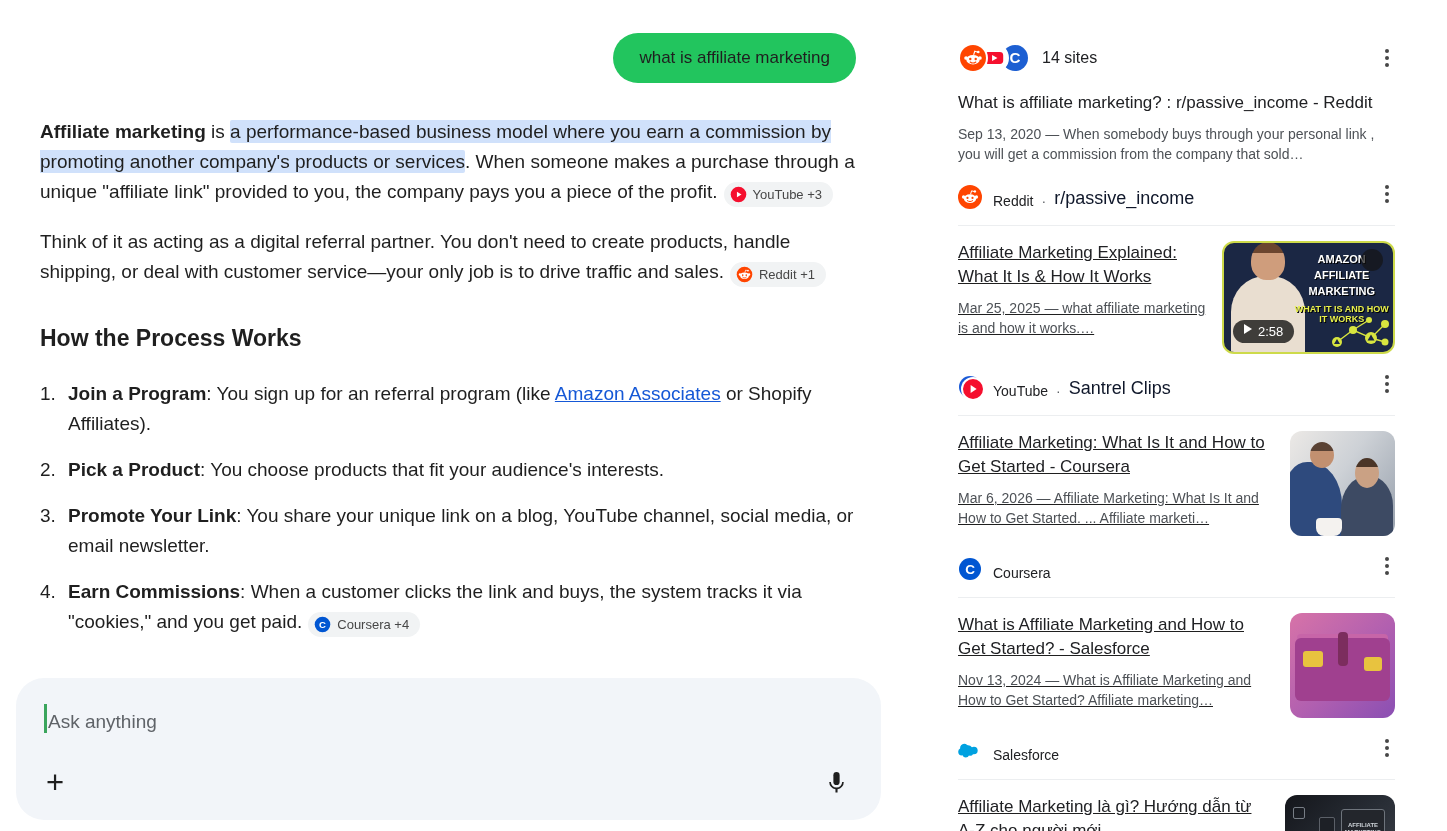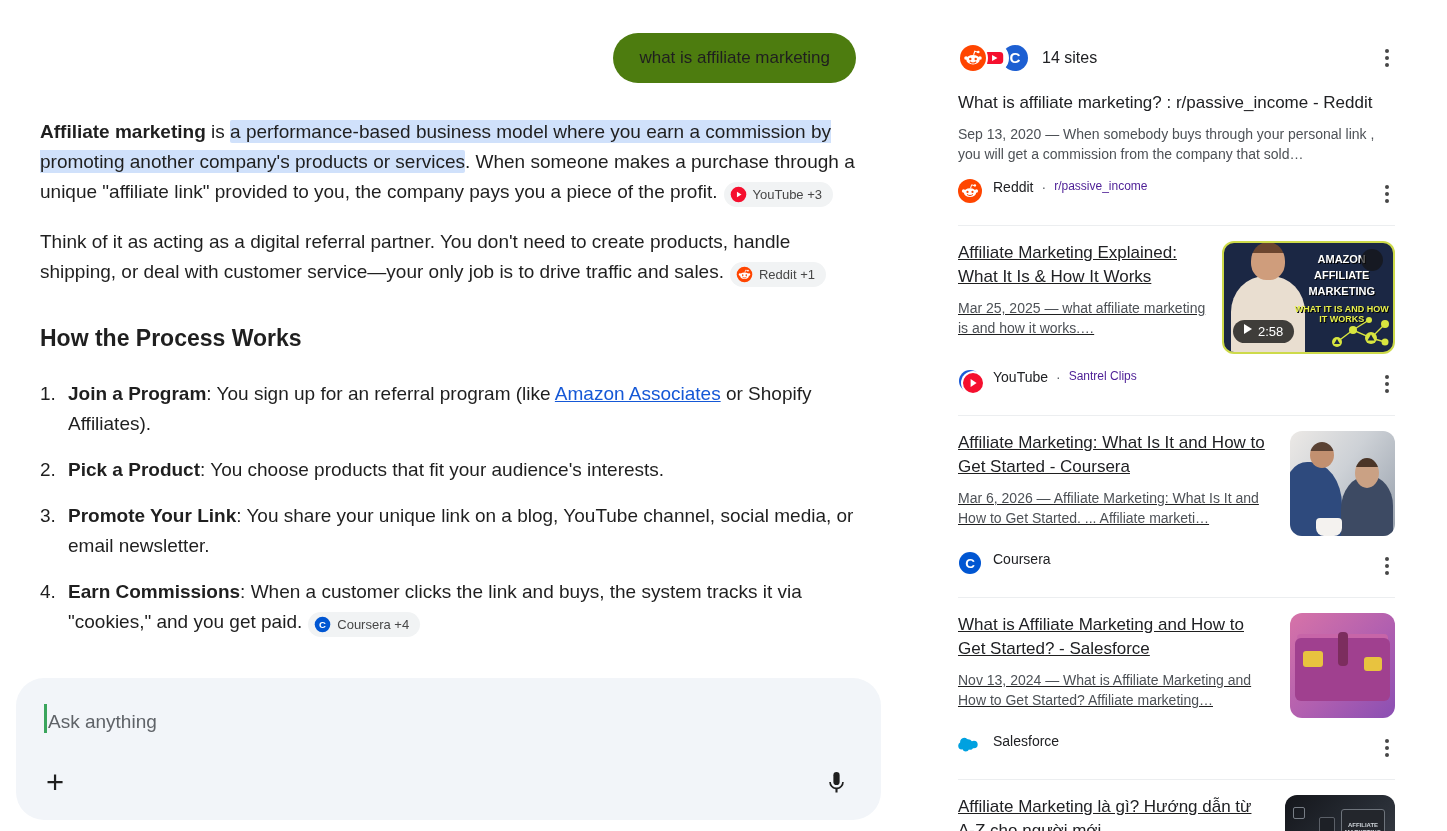--- a/index.html
+++ b/index.html
@@ -2,21 +2,21 @@
 <html><head>
 <meta charset="utf-8">
 <style>
   * { margin:0; padding:0; box-sizing:border-box; }
   html,body { width:1447px; height:831px; overflow:hidden; background:#fff;
     font-family:"Liberation Sans","DejaVu Sans",sans-serif; color:#1f1f1f; }
 
   
   .chat-col { position:absolute; left:40px; top:0; width:816px; }
   .query-row { display:flex; justify-content:flex-end; margin-top:33px; }
-  .query-bubble { background:#4d7c0f; border-radius:28px; padding:15px 26px;
+  .query-bubble { background:#22c55e; border-radius:28px; padding:15px 26px;
     font-size:17px; color:#1f1f1f; }
   .answer { margin-top:34px; font-size:19px; line-height:30px; color:#1f1f1f; }
   .answer p { margin-bottom:20px; }
   .hl { background:#d0e1fb; border-radius:2px; padding:1px 0; }
   a.inline-link { color:#1558d6; text-decoration:underline; cursor:pointer; }
   .section-heading { font-size:23px; font-weight:700; margin:36px 0 26px; color:#1f1f1f; }
   .steps { }
   .step { display:flex; margin-bottom:16px; }
   .step-marker { width:28px; flex:0 0 28px; }
   .step-body { flex:1; }
@@ -49,26 +49,26 @@
   .kebab { margin-left:auto; display:flex; flex-direction:column; gap:3px; padding:6px; cursor:pointer;
     background:none; border:none; }
   .kebab i { width:4px; height:4px; border-radius:50%; background:#474747; display:block; }
 
   .card { width:437px; padding:15px 0 16px; }
   .card + .card { border-top:1px solid #eceef0; }
   .card-flex { display:flex; }
   .card-text { flex:1; min-width:0; padding-right:14px;text-decoration:underline; }
   .card-title { font-size:17px; line-height:24px; color:#202124; cursor:pointer; }
   .card-snippet { font-size:14px; line-height:20px; color:#4d5156; margin-top:9px; }
-  .source-row { display:flex; align-items:flex-start; margin-top:15px; width:437px; }
+  .source-row { display:flex; align-items:flex-end; margin-top:15px; width:437px; }
   .source-icon { width:24px; height:24px; position:relative; flex:0 0 24px; }
   .source-icon svg { display:block; width:100%; height:100%; }
   .source-name { font-size:14px; color:#202124; margin-left:11px; }
   .source-sep { font-size:14px; color:#5f6368; margin:0 8px; }
-  .source-extra { font-size:12px; color:#4c1d95; }
+  .source-extra { font-size:18px; color:#0f172a; }
 
   .thumb { border-radius:12px; position:relative; overflow:hidden; flex:0 0 auto; cursor:pointer; }
   .thumb-yt { width:173px; height:113px; background:#1b2744; border:2px solid #cdda4a; }
   .yt-person { position:absolute; left:4%; bottom:-2px; width:44%; height:72%;
     background:#e9ded0; border-radius:46% 46% 0 0; }
   .yt-person::before { content:""; position:absolute; left:50%; top:-34px; transform:translateX(-50%);
     width:34px; height:38px; border-radius:50% 50% 45% 45%;
     background:linear-gradient(#6b452f 30%, #cf9d7c 30%); }
   .yt-texts { position:absolute; right:4px; top:8px; width:56%; text-align:center; }
   .yt-t1 { font-size:11px; line-height:16px; font-weight:700; color:#fff; letter-spacing:0;

